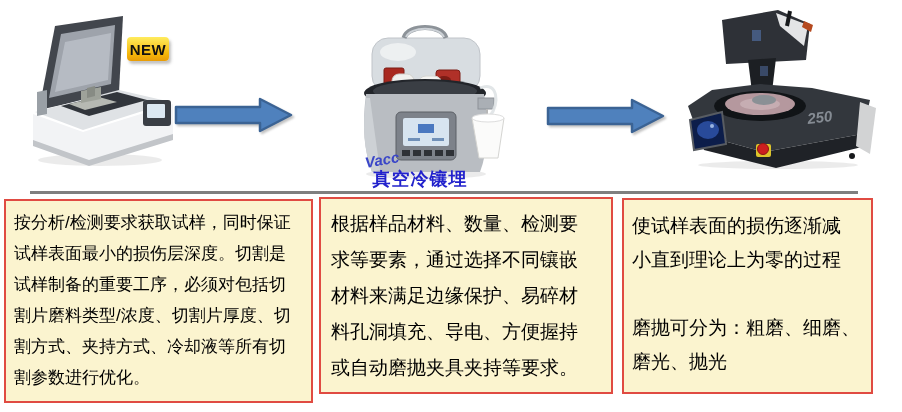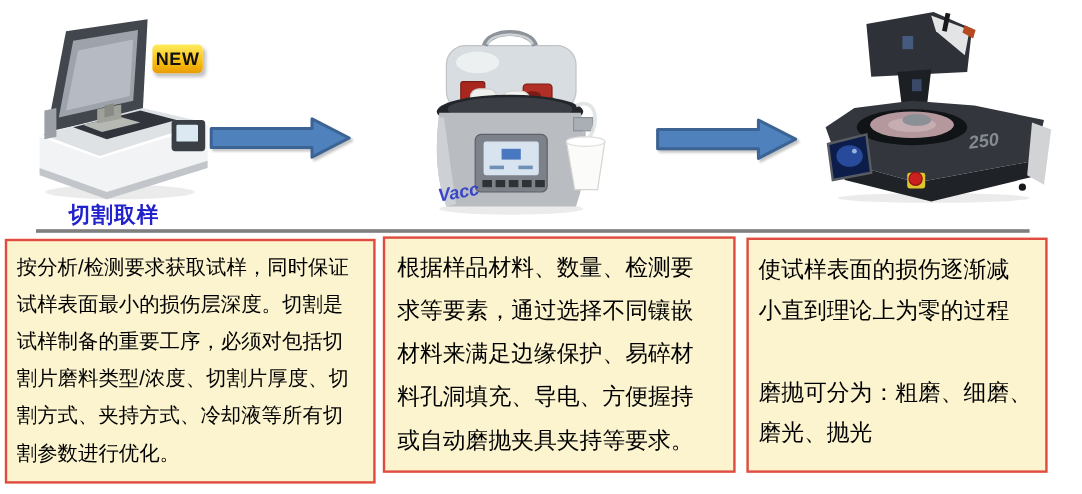--- a/index.html
+++ b/index.html
@@ -147,21 +147,21 @@
     <ellipse cx="48" cy="122" rx="11" ry="9" fill="#2e52a8" opacity="0.85"></ellipse>
     <circle cx="52" cy="118" r="2" fill="#9ab4e0"></circle>
 
     <text x="148" y="116" font-size="15" font-weight="bold" font-style="italic" fill="#858b93" transform="rotate(-7 148 116)">250</text>
 
     <rect x="96" y="136" width="15" height="13" rx="2" fill="#ddc52c"></rect>
     <circle cx="103" cy="141" r="5.5" fill="#cc1f1f" stroke="#8e1414"></circle>
     <circle cx="192" cy="148" r="3" fill="#17191c"></circle>
   </svg>
 
-  <div class="step-label label-1">切割取样</div>
+  <div class="step-label label-2">真空冷镶埋</div>
 
   <div class="separator"></div>
 
   <div class="desc-box box-2">根据样品材料、数量、检测要
 求等要素，通过选择不同镶嵌
 材料来满足边缘保护、易碎材
 料孔洞填充、导电、方便握持
 或自动磨抛夹具夹持等要求。</div>
   <div class="desc-box box-1">按分析/检测要求获取试样，同时保证
 试样表面最小的损伤层深度。切割是

